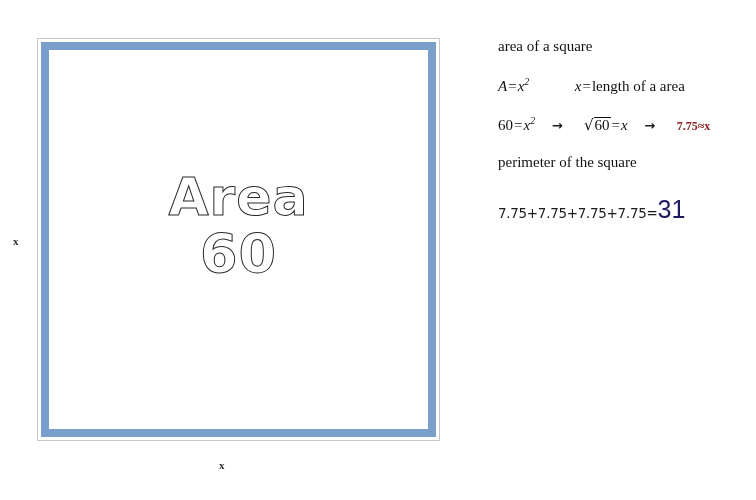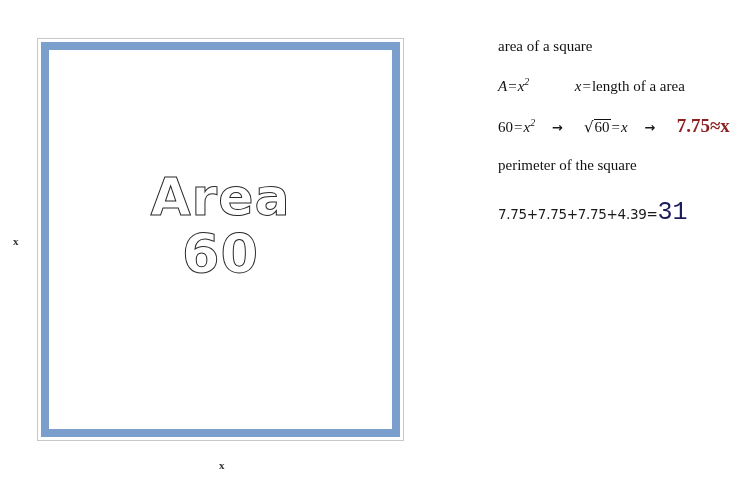--- a/index.html
+++ b/index.html
@@ -22,21 +22,21 @@
     left: 0;
     top: 0;
     width: 480px;
     height: 500px;
   }
 
   #square-shape {
     position: absolute;
     left: 37px;
     top: 38px;
-    width: 367px;
+    width: 403px;
     height: 403px;
     box-sizing: border-box;
     border: 1px solid #c8c8c8;
     background: #ffffff;
   }
   #square-inner-band {
     position: absolute;
     left: 3px;
     top: 3px;
     right: 3px;
@@ -127,34 +127,34 @@
   .radicand {
     border-top: 1px solid #111111;
     padding: 0 1px;
     display: inline-block;
     line-height: 1.05;
   }
 
   .approx-answer {
     font-family: "Liberation Serif", serif;
     font-weight: 700;
-    font-size: 19px;
+    font-size: 12px;
     color: #8b2121;
   }
 
   #perimeter-heading { margin-top: 6px; margin-bottom: 24px; }
 
   #perimeter-sum-line {
     font-family: "DejaVu Sans", sans-serif;
     font-size: 13.5px;
     letter-spacing: -0.3px;
     color: #1a1a1a;
   }
   #perimeter-result {
-    font-family: Liberation Mono, monospace;
+    font-family: Liberation Sans, sans-serif;
     font-size: 25px;
     color: #1b1b5e;
     letter-spacing: 0;
   }
 </style>
 </head>
 <body>
 
 <div id="figure-panel">
 
@@ -190,15 +190,15 @@
     <span class="radical-group"><span class="radical-sign">√</span><span class="radicand">60</span></span><span class="eqsign">=</span><span class="var">x</span>
     <span class="gap-sm"></span>
     <span class="arrow">→</span>
     <span class="gap-mid"></span>
     <span class="approx-answer">7.75≈x</span>
   </div>
 
   <div class="line heading-line" id="perimeter-heading">perimeter of the square</div>
 
   <div class="line">
-    <span id="perimeter-sum-line">7.75+7.75+7.75+4.39=</span><span id="perimeter-result">31</span>
+    <span id="perimeter-sum-line">7.75+7.75+7.75+7.75=</span><span id="perimeter-result">31</span>
   </div>
 </div>
 
 </body></html>

